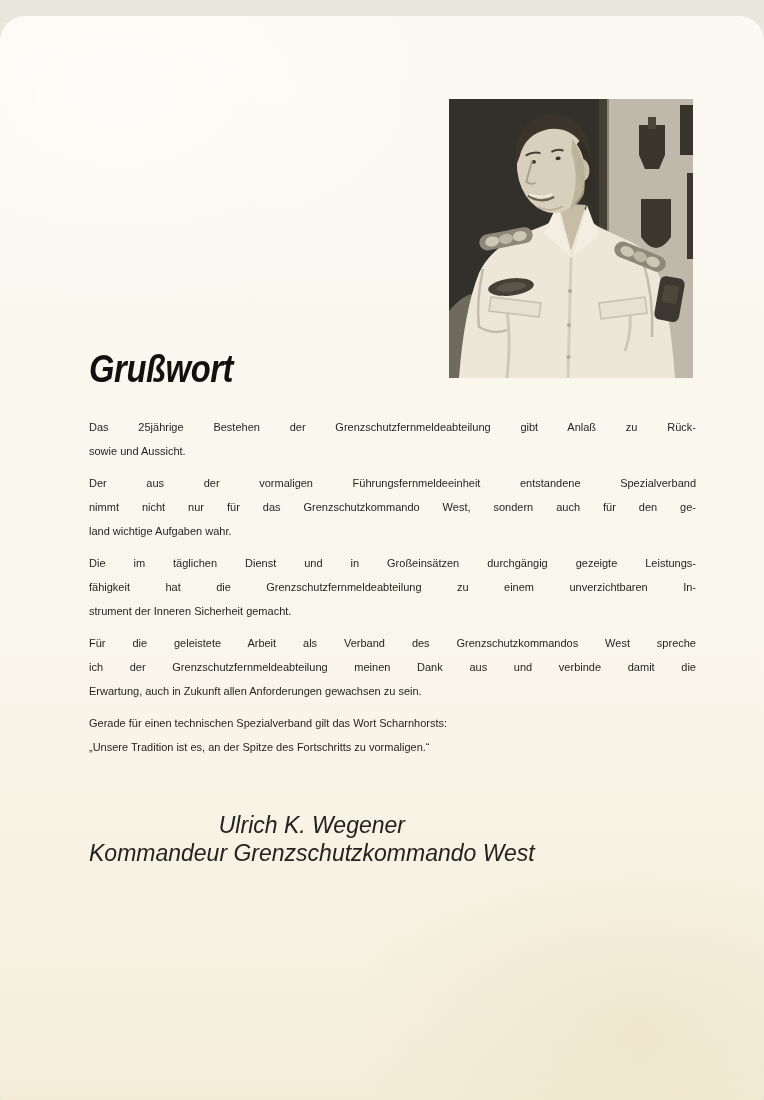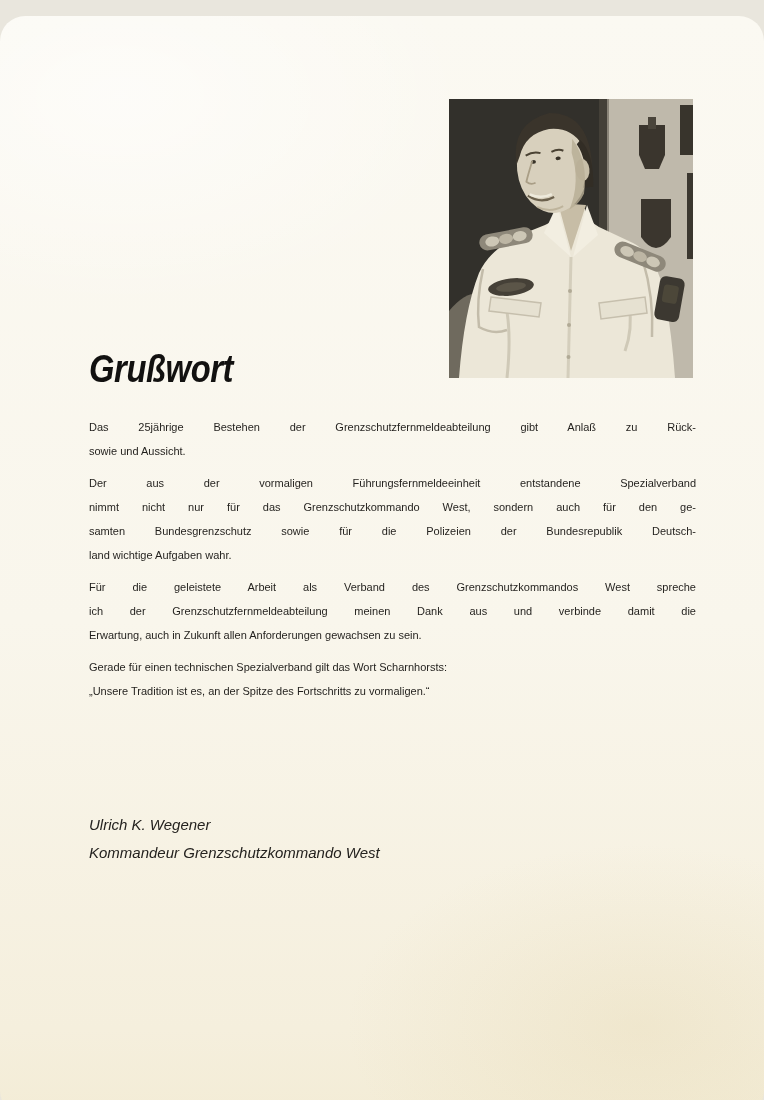--- a/index.html
+++ b/index.html
@@ -53,23 +53,24 @@
   }
   .bodytext p { margin: 0 0 8px 0; }
   .ln { display: block; }
   .ln.j { text-align-last: justify; }
 
   
   .signature {
     position: absolute;
     left: 89px; top: 795px;
     font-style: italic;
-    font-size: 15px;
+    font-size: 23px;
     line-height: 28px;
     color: #24221f;
+    text-align: center;
   }
   .sig-line { margin: 0; }
 
   
   .bottom-edge {
     position: absolute;
     left: 0; top: 1091px;
     width: 764px; height: 2px;
     background: linear-gradient(90deg,
       rgba(188,158,102,0.50) 0%,
@@ -178,22 +179,26 @@
   <h1 class="title">Grußwort</h1>
 
   <section class="bodytext">
     <p>
       <span class="ln j">Das 25jährige Bestehen der Grenzschutzfernmeldeabteilung gibt Anlaß zu Rück-</span>
       <span class="ln">sowie und Aussicht.</span>
     </p>
     <p>
       <span class="ln j">Der aus der vormaligen Führungsfernmeldeeinheit entstandene Spezialverband</span>
       <span class="ln j">nimmt nicht nur für das Grenzschutzkommando West, sondern auch für den ge-</span>
-      <span class="ln j">samten Bundesgrenzschutz sowie für die Polizeien der Bundesrepublik Deutsch-</span>
       <span class="ln">land wichtige Aufgaben wahr.</span>
+    </p>
+    <p>
+      <span class="ln j">Die im täglichen Dienst und in Großeinsätzen durchgängig gezeigte Leistungs-</span>
+      <span class="ln j">fähigkeit hat die Grenzschutzfernmeldeabteilung zu einem unverzichtbaren In-</span>
+      <span class="ln">strument der Inneren Sicherheit gemacht.</span>
     </p>
     <p>
       <span class="ln j">Für die geleistete Arbeit als Verband des Grenzschutzkommandos West spreche</span>
       <span class="ln j">ich der Grenzschutzfernmeldeabteilung meinen Dank aus und verbinde damit die</span>
       <span class="ln">Erwartung, auch in Zukunft allen Anforderungen gewachsen zu sein.</span>
     </p>
     <p>
       <span class="ln">Gerade für einen technischen Spezialverband gilt das Wort Scharnhorsts:</span>
       <span class="ln">„Unsere Tradition ist es, an der Spitze des Fortschritts zu vormaligen.“</span>
     </p>

